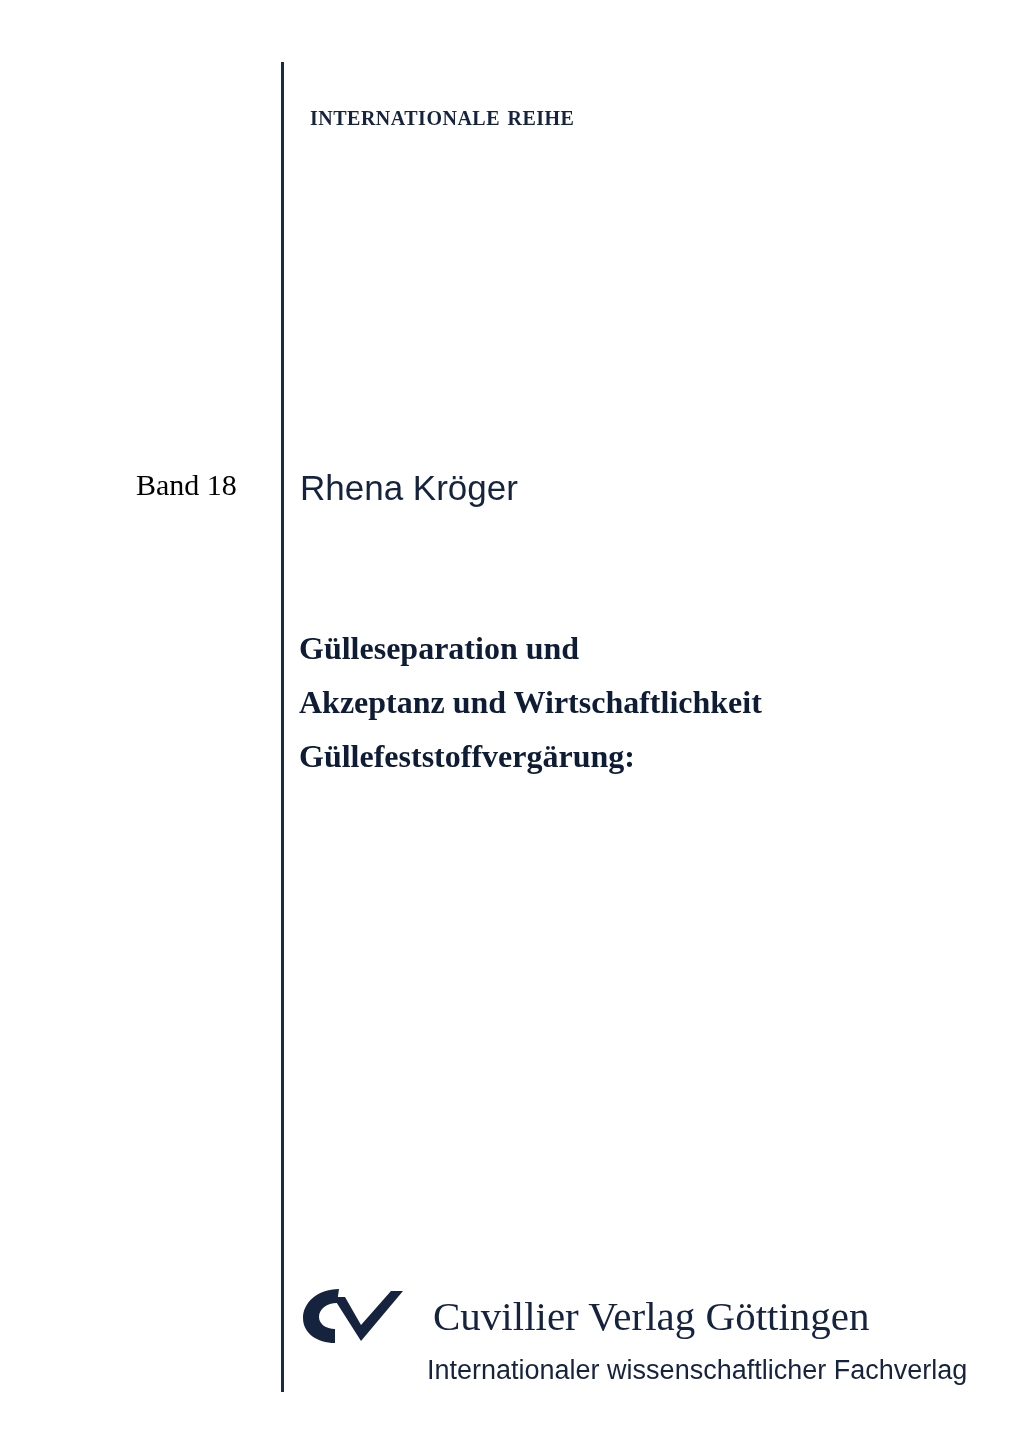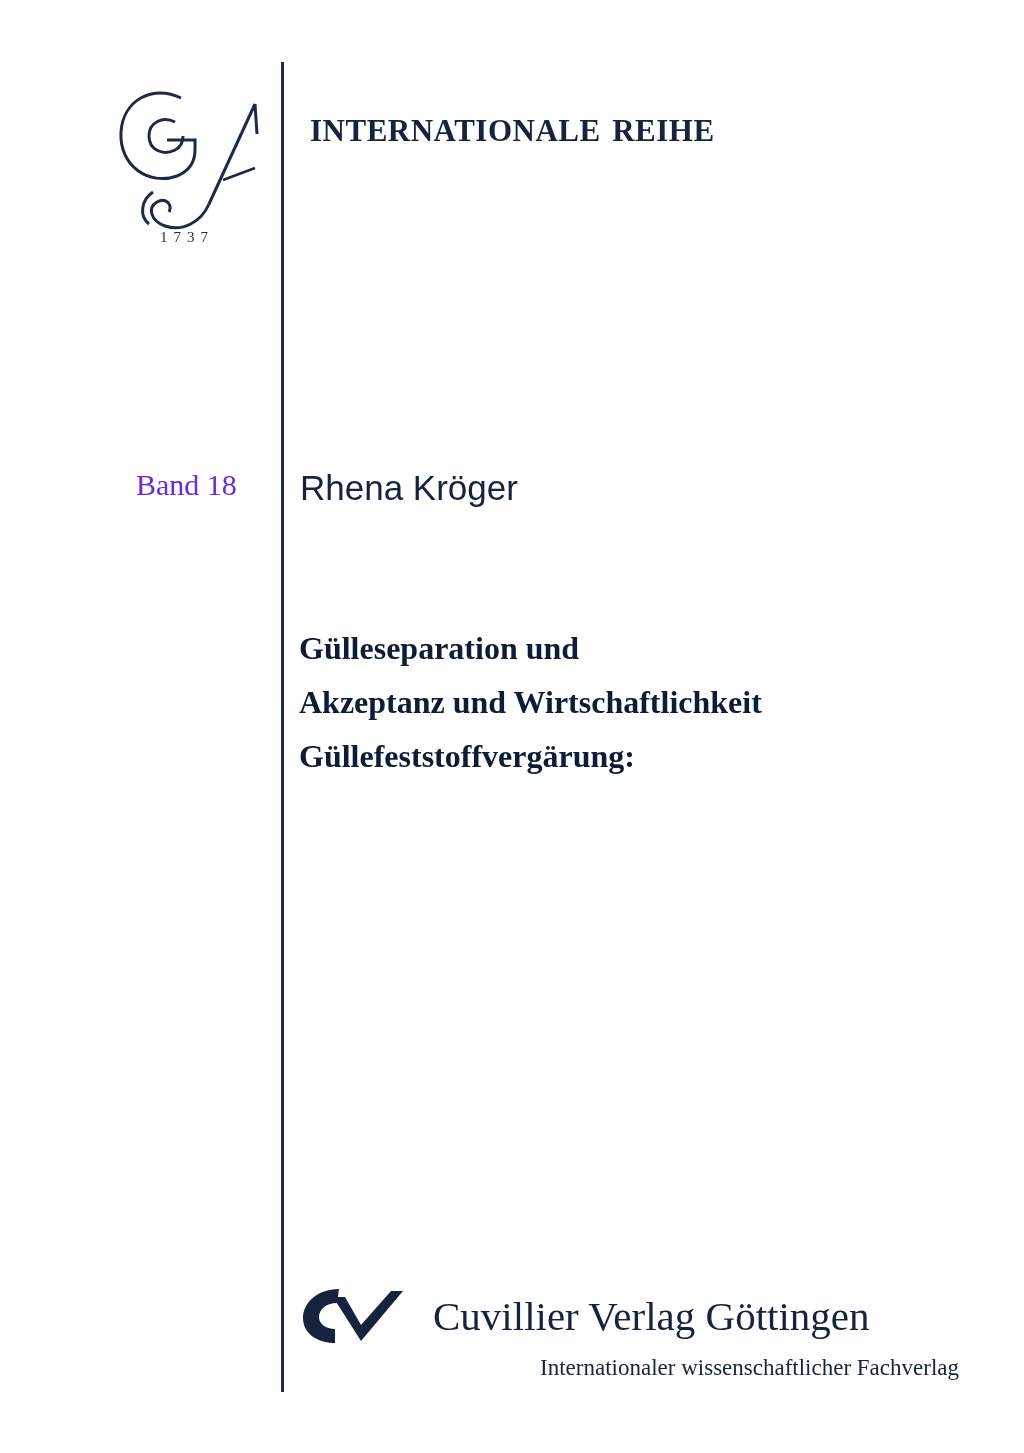--- a/index.html
+++ b/index.html
@@ -38,42 +38,42 @@
   .logo svg { display: block; }
 
   .series-title {
     position: absolute;
     left: 310px;
     top: 96px;
     width: 640px;
     color: #16233f;
     font-family: "Liberation Serif", serif;
     font-weight: bold;
-    font-size: 44px;
+    font-size: 28px;
     line-height: 1.42;
     letter-spacing: 0.5px;
   }
   .series-title .line {
     display: block;
     white-space: nowrap;
   }
   
   .sc {
     font-variant: small-caps;
     text-transform: lowercase;
   }
 
   
   .band {
     position: absolute;
     left: 136px;
     top: 468px;
     font-size: 30px;
     font-family: "Liberation Serif", serif;
-    color: #6d28d9;
+    color: #000000;
     white-space: nowrap;
   }
   .author {
     position: absolute;
     left: 300px;
     top: 468px;
     font-size: 35px;
     font-family: "Liberation Sans", sans-serif;
     font-weight: 400;
     color: #16233f;
@@ -93,70 +93,52 @@
     color: #0f1c36;
   }
   .book-title .line { display: block; white-space: nowrap; }
 
   
   .publisher {
     position: absolute;
     left: 299px;
     top: 1285px;
     width: 660px;
-    text-align: right;
+    text-align: center;
   }
   .pub-row {
     display: flex;
     align-items: center;
     justify-content: flex-start;
     gap: 22px;
   }
   .pub-mark { flex: 0 0 auto; width: 112px; height: 62px; }
   .pub-name {
     font-family: "Liberation Serif", serif;
     font-size: 41px;
     color: #16233f;
     white-space: nowrap;
     line-height: 1;
   }
   .pub-sub {
     margin-top: 8px;
     margin-left: 128px;
-    font-family: Liberation Serif, serif;
-    font-size: 23px;
+    font-family: Liberation Sans, sans-serif;
+    font-size: 27px;
     color: #16233f;
     white-space: nowrap;
   }
 </style>
 </head>
 <body>
 
 <div class="page">
 
   <div class="vrule"></div>
 
-  <div class="logo">
-    <svg width="165" height="180" viewBox="0 0 165 180" xmlns="http://www.w3.org/2000/svg">
-      <g fill="none" stroke="#1b2a4a" stroke-width="3">
-
-        <path d="M76 28 C48 14, 18 30, 16 62 C14 96, 44 116, 72 106 C84 101, 90 92, 90 80 L90 70 L62 70"></path>
-
-        <path d="M70 52 C58 46, 44 52, 44 66 C44 80, 58 86, 70 80 C76 77, 78 72, 78 66"></path>
-
-        <path d="M150 34 L104 134"></path>
-        <path d="M150 34 L152 64"></path>
-        <path d="M118 110 L150 98" stroke-width="2.5"></path>
-
-        <path d="M104 134 C96 152, 78 162, 60 156 C46 151, 42 138, 52 132 C60 127, 68 134, 64 142"></path>
-        <path d="M48 122 C36 130, 34 146, 44 154"></path>
-      </g>
-      <text x="55" y="172" font-family="Liberation Serif, serif" font-size="15" fill="#1b2a4a" letter-spacing="6">1737</text>
-    </svg>
-  </div>
 
   <div class="series-title">
     <span class="line sc">Internationale Reihe</span>
   </div>
 
   <div class="band">Band 18</div>
 
   <div class="author">Rhena Kröger</div>
 
   <div class="book-title">

